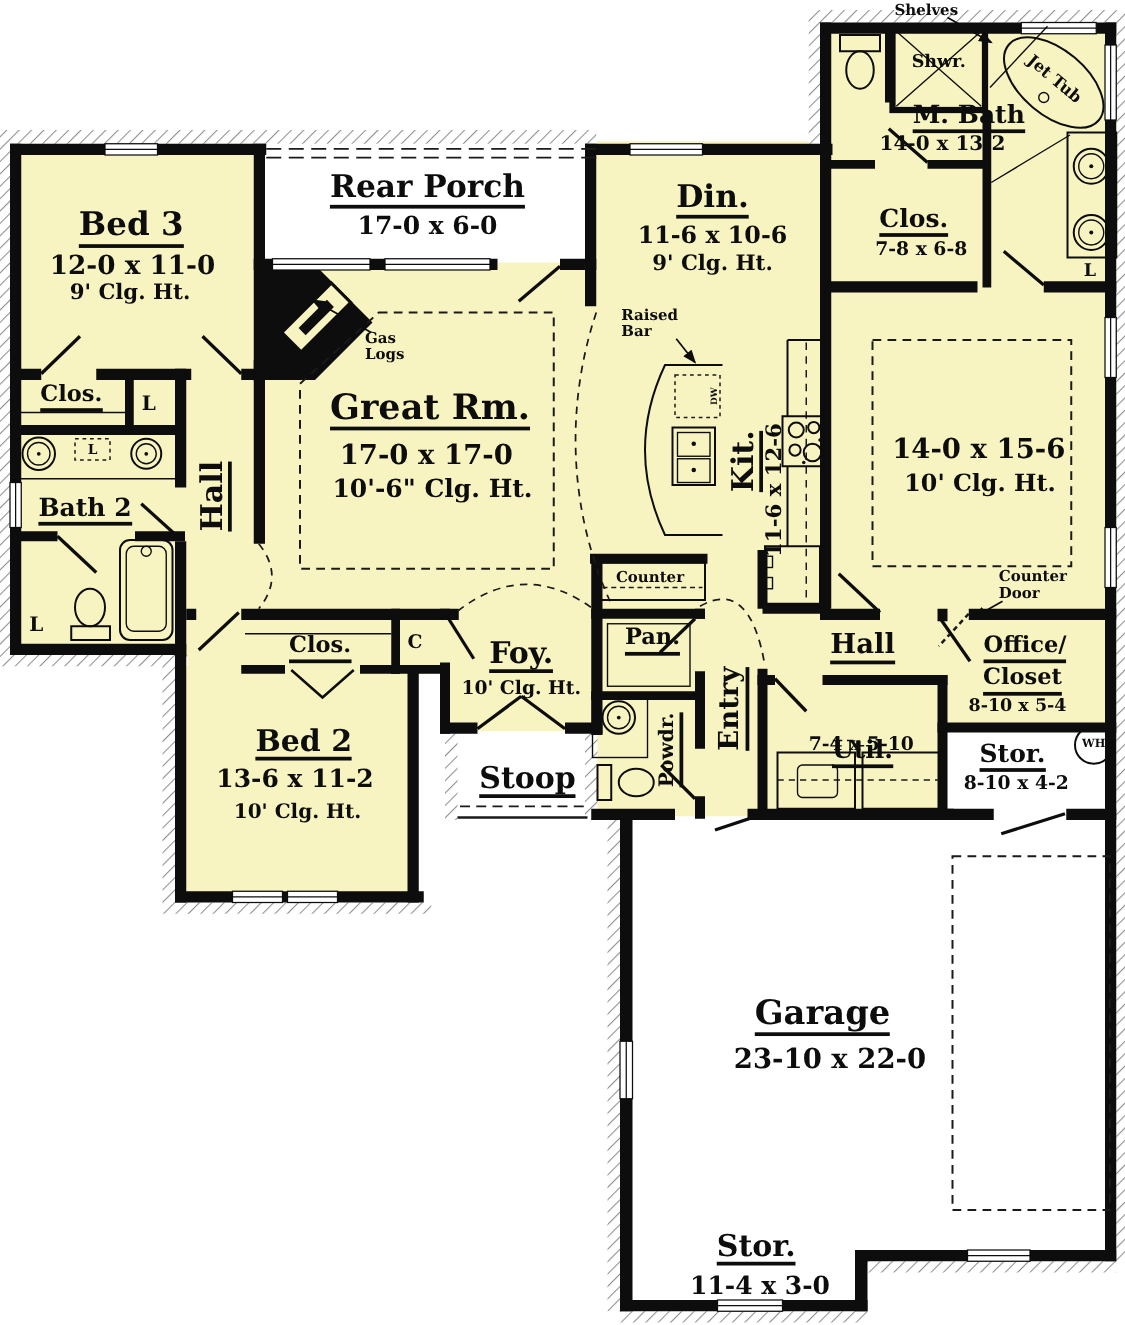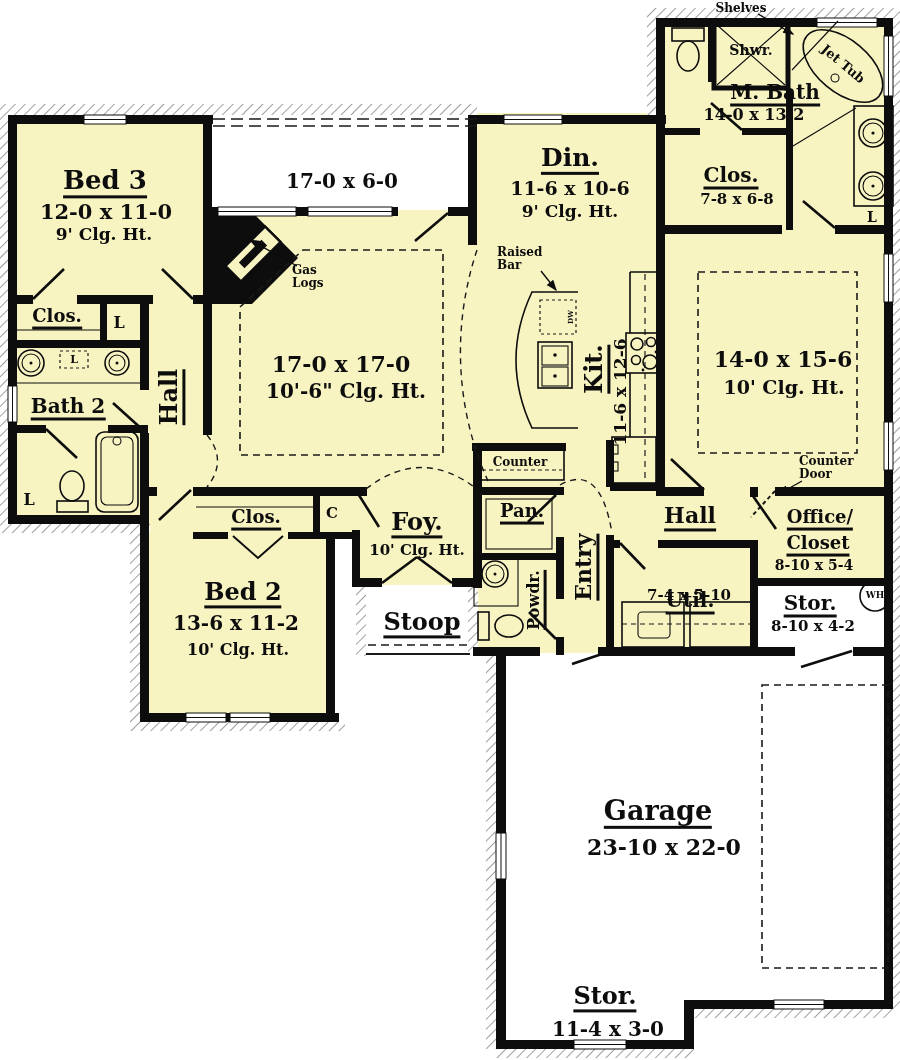--- a/index.html
+++ b/index.html
@@ -359,32 +359,34 @@
     <path d="M297,266 L250,240" marker-end="url(#ah)"></path>
     <path d="M541,271 L556,290" marker-end="url(#ah)"></path>
     <path d="M802,481 L779,494" marker-end="url(#ah)"></path>
   </g>
 </svg>
 
 <div class="lbl f26 u" style="left:105px;top:183px">Bed 3</div>
 <div class="lbl f21" style="left:106px;top:212px">12-0 x 11-0</div>
 <div class="lbl f17" style="left:104px;top:235px">9' Clg. Ht.</div>
 
+<div class="lbl f25 u" style="left:342px;top:152px">Rear Porch</div>
 <div class="lbl f20" style="left:342px;top:181px">17-0 x 6-0</div>
 
 <div class="lbl f25 u" style="left:570px;top:160px">Din.</div>
 <div class="lbl f19" style="left:570px;top:189px">11-6 x 10-6</div>
 <div class="lbl f17" style="left:570px;top:212px">9' Clg. Ht.</div>
 
 <div class="lbl f20 u" style="left:775px;top:94px">M. Bath</div>
 <div class="lbl f16" style="left:754px;top:115px">14-0 x 13-2</div>
 
 <div class="lbl f20 u" style="left:731px;top:177px">Clos.</div>
 <div class="lbl f15" style="left:737px;top:200px">7-8 x 6-8</div>
 
+<div class="lbl f28 u" style="left:344px;top:328px">Great Rm.</div>
 <div class="lbl f22" style="left:341px;top:365px">17-0 x 17-0</div>
 <div class="lbl f20" style="left:346px;top:391px">10'-6" Clg. Ht.</div>
 
 <div class="lbl f24 u r90" style="left:596px;top:369px">Kit.</div>
 <div class="lbl f17 r90" style="left:621px;top:392px">11-6 x 12-6</div>
 
 <div class="lbl f22" style="left:783px;top:360px">14-0 x 15-6</div>
 <div class="lbl f19" style="left:784px;top:388px">10' Clg. Ht.</div>
 
 <div class="lbl f18 u" style="left:57px;top:318px">Clos.</div>

